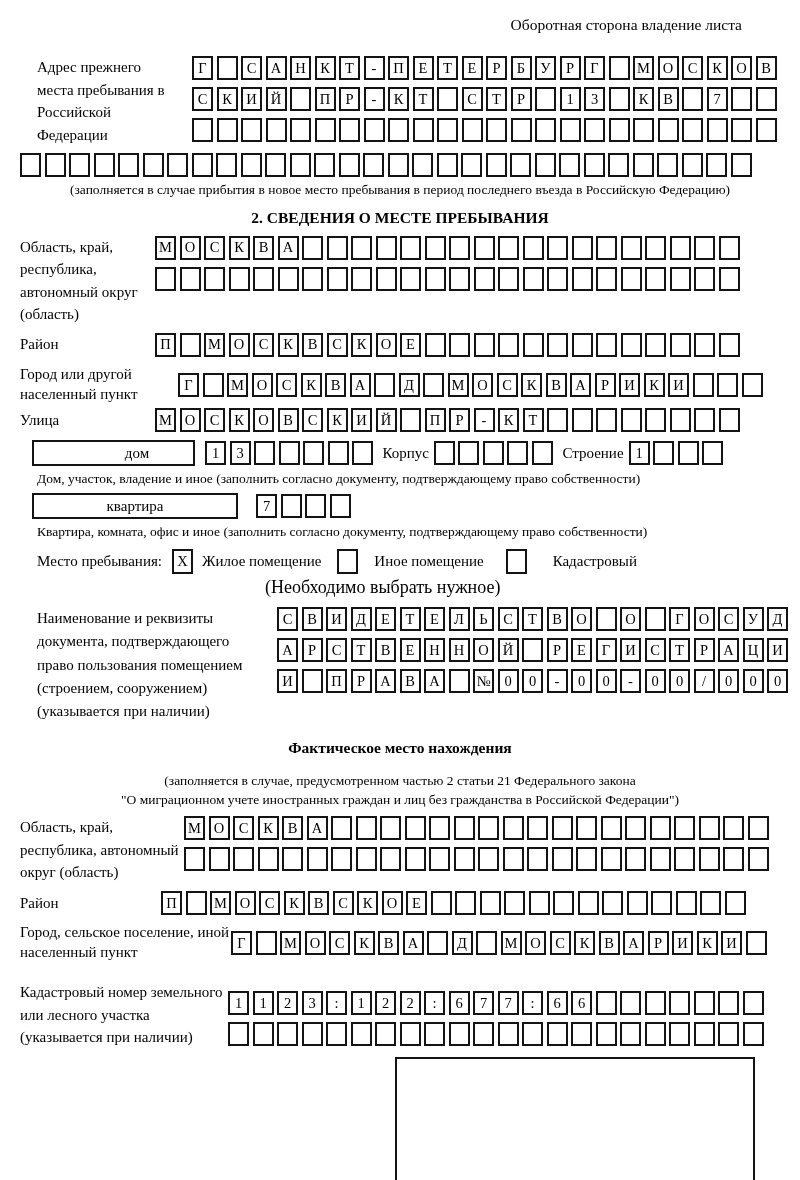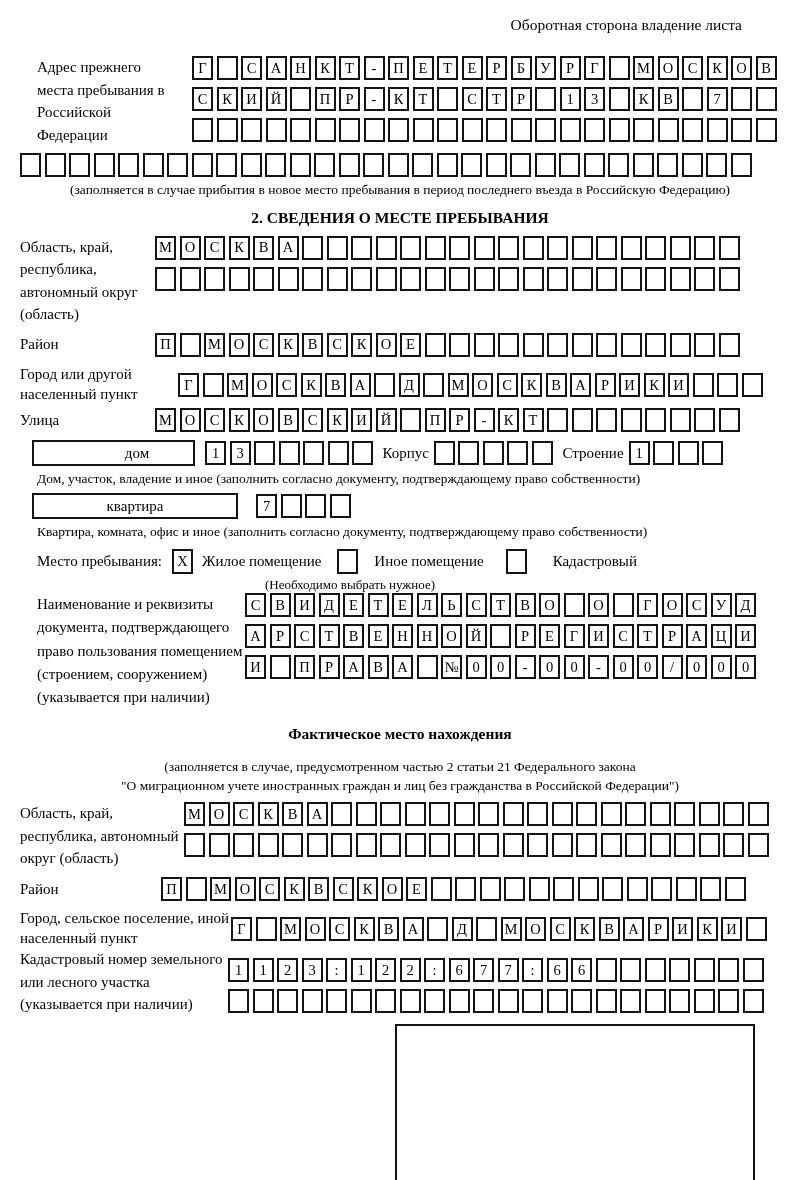--- a/index.html
+++ b/index.html
@@ -341,23 +341,23 @@
 
   <div class="stay-row">
     <span>Место пребывания:</span>
     <span class="ckbox" style="margin-left:10px;">X</span>
     <span style="margin-left:9px;">Жилое помещение</span>
     <span class="ckbox" style="margin-left:16px;"></span>
     <span style="margin-left:16px;">Иное помещение</span>
     <span class="ckbox" style="margin-left:22px;"></span>
     <span style="margin-left:26px;">Кадастровый</span>
   </div>
-  <div style="font-size:13px;padding-left:245px;margin-top:3px;">(Необходимо выбрать нужное)</div>
-
-  <div style="display:flex;">
+  <div style="font-size:18px;padding-left:245px;margin-top:3px;">(Необходимо выбрать нужное)</div>
+
+  <div style="display:flex;margin-top:9px;gap:32px;">
     <div class="lbl" style="box-sizing:border-box;flex:0 0 225px;padding-left:17px;line-height:1.55;">Наименование и реквизиты документа, подтверждающего право пользования помещением (строением, сооружением) (указывается при наличии)</div>
     <div class="vgap">
       <div class="cells">
           <span class="cell">С</span>
           <span class="cell">В</span>
           <span class="cell">И</span>
           <span class="cell">Д</span>
           <span class="cell">Е</span>
           <span class="cell">Т</span>
           <span class="cell">Е</span>
@@ -538,21 +538,21 @@
         <span class="cell">В</span>
         <span class="cell">А</span>
         <span class="cell">Р</span>
         <span class="cell">И</span>
         <span class="cell">К</span>
         <span class="cell">И</span>
         <span class="cell"></span>
       </div>
   </div>
 
-  <div style="display:flex;margin-top:0;">
+  <div style="display:flex;margin-top:19px;">
     <div class="lbl" style="box-sizing:border-box;flex:0 0 208px;">Кадастровый номер земельного или лесного участка (указывается при наличии)</div>
     <div class="vgap" style="margin-top:10px;">
       <div class="cells">
           <span class="cell">1</span>
           <span class="cell">1</span>
           <span class="cell">2</span>
           <span class="cell">3</span>
           <span class="cell">:</span>
           <span class="cell">1</span>
           <span class="cell">2</span>

